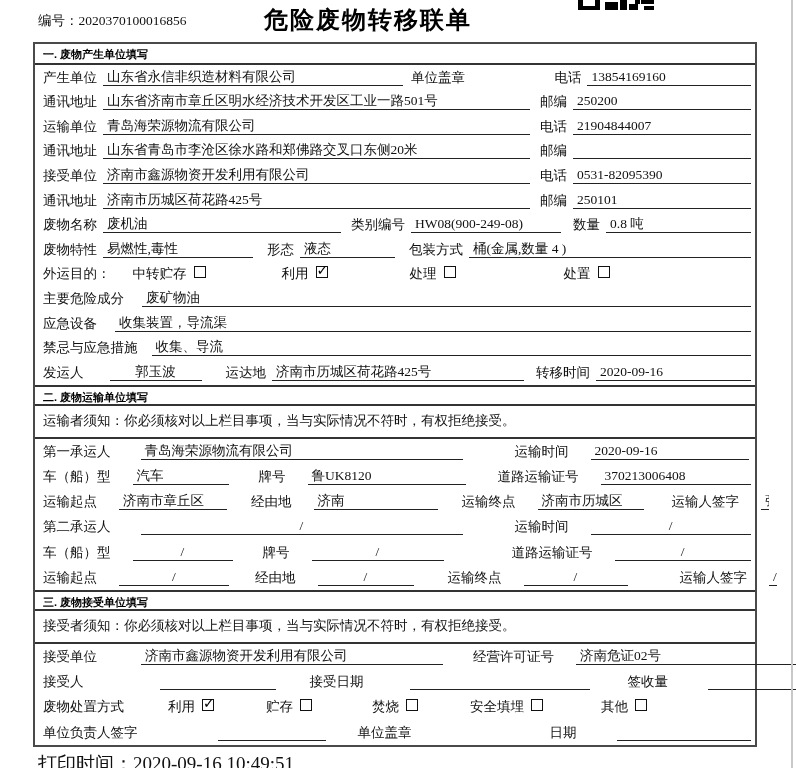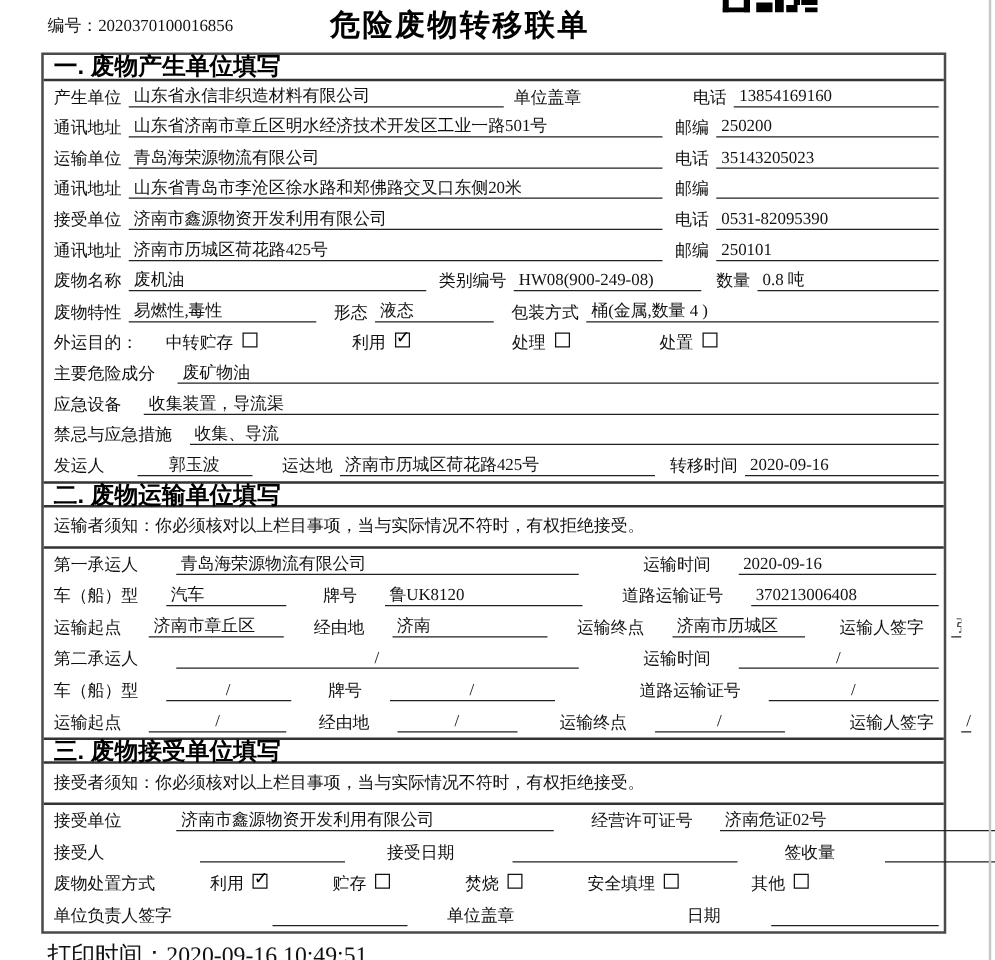--- a/index.html
+++ b/index.html
@@ -21,21 +21,21 @@
   }
   .qr-frag { position:absolute; left:578px; top:0; }
 
   
   .form-table {
     position:absolute; left:33px; top:42px; width:724px;
     border:2px solid #4a4a4a; background:#fff;
   }
   .section-header {
     height:21px; line-height:20px; padding-left:8px;
-    font-family:"Liberation Sans", sans-serif; font-weight:bold; font-size:19px;
+    font-family:"Liberation Sans", sans-serif; font-weight:bold; font-size:11px;
     border-bottom:2px solid #333; color:#000;
   }
   .section-header.mid { border-top:2px solid #333; }
   .notice-row {
     height:33px; display:flex; align-items:center; padding:0 8px;
     border-bottom:2px solid #333;
   }
   .row { display:flex; align-items:flex-end; height:24.6px; padding:0 4px 4px 6px; }
   .row.h25 { height:25.2px;gap:16px; }
   .lbl { white-space:nowrap; line-height:16px; margin:0 6px 0 2px; flex:0 0 auto; }
@@ -104,21 +104,21 @@
       <span class="lbl">通讯地址</span>
       <span class="val grow">山东省济南市章丘区明水经济技术开发区工业一路501号</span>
       <span class="lbl" style="margin-left:10px">邮编</span>
       <span class="val" style="width:178px">250200</span>
     </div>
 
     <div class="row">
       <span class="lbl">运输单位</span>
       <span class="val grow">青岛海荣源物流有限公司</span>
       <span class="lbl" style="margin-left:10px">电话</span>
-      <span class="val" style="width:178px">35143205023</span>
+      <span class="val" style="width:178px">21904844007</span>
     </div>
 
     <div class="row">
       <span class="lbl">通讯地址</span>
       <span class="val grow">山东省青岛市李沧区徐水路和郑佛路交叉口东侧20米</span>
       <span class="lbl" style="margin-left:10px">邮编</span>
       <span class="val" style="width:178px"></span>
     </div>
 
     <div class="row">
@@ -160,21 +160,21 @@
         <span class="cb"></span>
       </span>
       <span class="opt" style="margin-left:76px">
         <span class="olbl">利用</span>
         <span class="cb checked"></span>
       </span>
       <span class="opt" style="margin-left:82px">
         <span class="olbl">处理</span>
         <span class="cb"></span>
       </span>
-      <span class="opt" style="margin-left:72px">
+      <span class="opt" style="margin-left:108px">
         <span class="olbl">处置</span>
         <span class="cb"></span>
       </span>
     </div>
 
     <div class="row">
       <span class="lbl">主要危险成分</span>
       <span class="val grow" style="margin-left:12px">废矿物油</span>
     </div>
 

